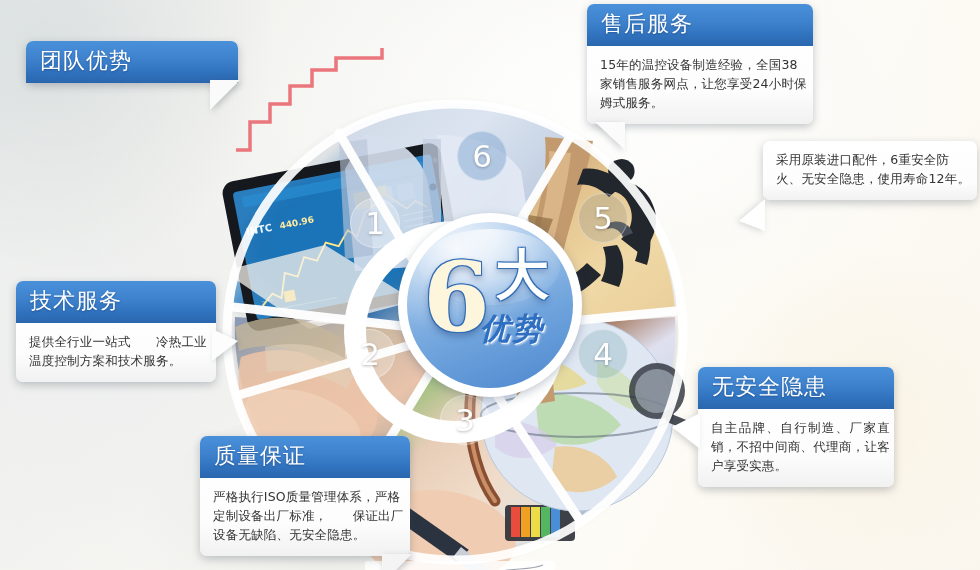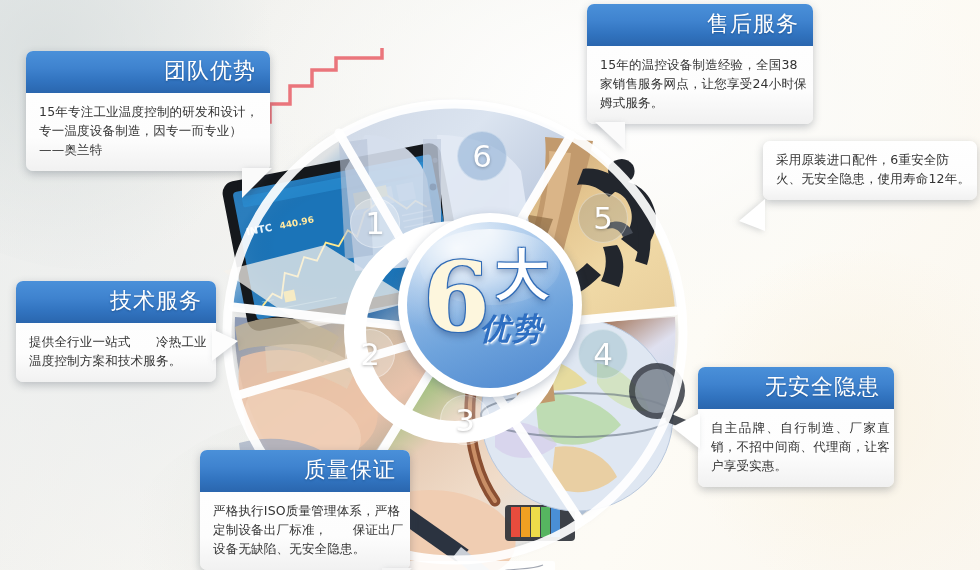--- a/index.html
+++ b/index.html
@@ -121,37 +121,36 @@
   .callout .hdr {
     border-radius: 7px 7px 0 0;
     padding: 7px 14px 9px 14px;
     background: linear-gradient(180deg, #4a90d9 0%, #3f83cf 40%, #3173bf 72%, #2a66ae 100%);
     color: #ffffff;
     font-size: 22px;
     line-height: 26px;
     font-weight: 400;
     letter-spacing: 1px;
     text-shadow: 0 1px 2px rgba(16,50,95,.45);
-    text-align: right;
   }
   .callout .body {
     padding: 9px 4px 12px 13px;
     font-size: 12.5px;
     line-height: 19px;
     color: #333333;
     letter-spacing: .2px;
     border-radius: 15px;
   }
   .callout .body.center-ln { text-align: justify; }
 
   
   .tail { position: absolute; width: 0; height: 0; }
 
   
-  #co-team   { left: 26px;  top: 51px;  width: 244px; }
+  #co-team   { left: 26px;  top: 41px;  width: 212px; }
   #co-team .tail {
     right: -2px; bottom: -27px;
     border-left: 30px solid #fafafa;
     border-bottom: 30px solid transparent;
     filter: drop-shadow(2px 2px 3px rgba(50,60,75,.25));
   }
 
   #co-after  { left: 587px; top: 4px;   width: 226px; }
   #co-after .tail {
     left: 8px; bottom: -26px;
@@ -171,21 +170,21 @@
 
   #co-software { left: 698px; top: 367px; width: 196px; }
   #co-software .tail {
     left: -26px; top: 46px;
     border-right: 28px solid #ffffff;
     border-top: 14px solid transparent;
     border-bottom: 22px solid transparent;
     filter: drop-shadow(-2px 2px 3px rgba(50,60,75,.2));
   }
 
-  #co-quality { left: 200px; top: 450px; width: 210px; }
+  #co-quality { left: 200px; top: 436px; width: 210px; }
   #co-quality .tail {
     right: -2px; bottom: -28px;
     border-left: 30px solid #f4f4f4;
     border-bottom: 30px solid transparent;
     filter: drop-shadow(2px 2px 3px rgba(50,60,75,.24));
   }
 
   #co-tech { left: 16px;  top: 281px; width: 200px; }
   #co-tech .tail {
     right: -22px; top: 48px;
@@ -418,21 +417,20 @@
 
   <div class="num-badge nb-1">1</div>
   <div class="num-badge nb-2">2</div>
   <div class="num-badge nb-3">3</div>
   <div class="num-badge nb-4">4</div>
   <div class="num-badge nb-5">5</div>
   <div class="num-badge nb-6">6</div>
 
   <div class="callout" id="co-team">
     <div class="hdr">团队优势</div>
-    <div class="body">15年专注工业温度控制的研发和设计，专一温度设备制造，因专一而专业）——奥兰特</div>
     <div class="tail"></div>
   </div>
 
   <div class="callout" id="co-after">
     <div class="hdr">售后服务</div>
     <div class="body">15年的温控设备制造经验，全国38家销售服务网点，让您享受24小时保姆式服务。</div>
     <div class="tail"></div>
   </div>
 
   <div class="callout" id="co-hardware">

